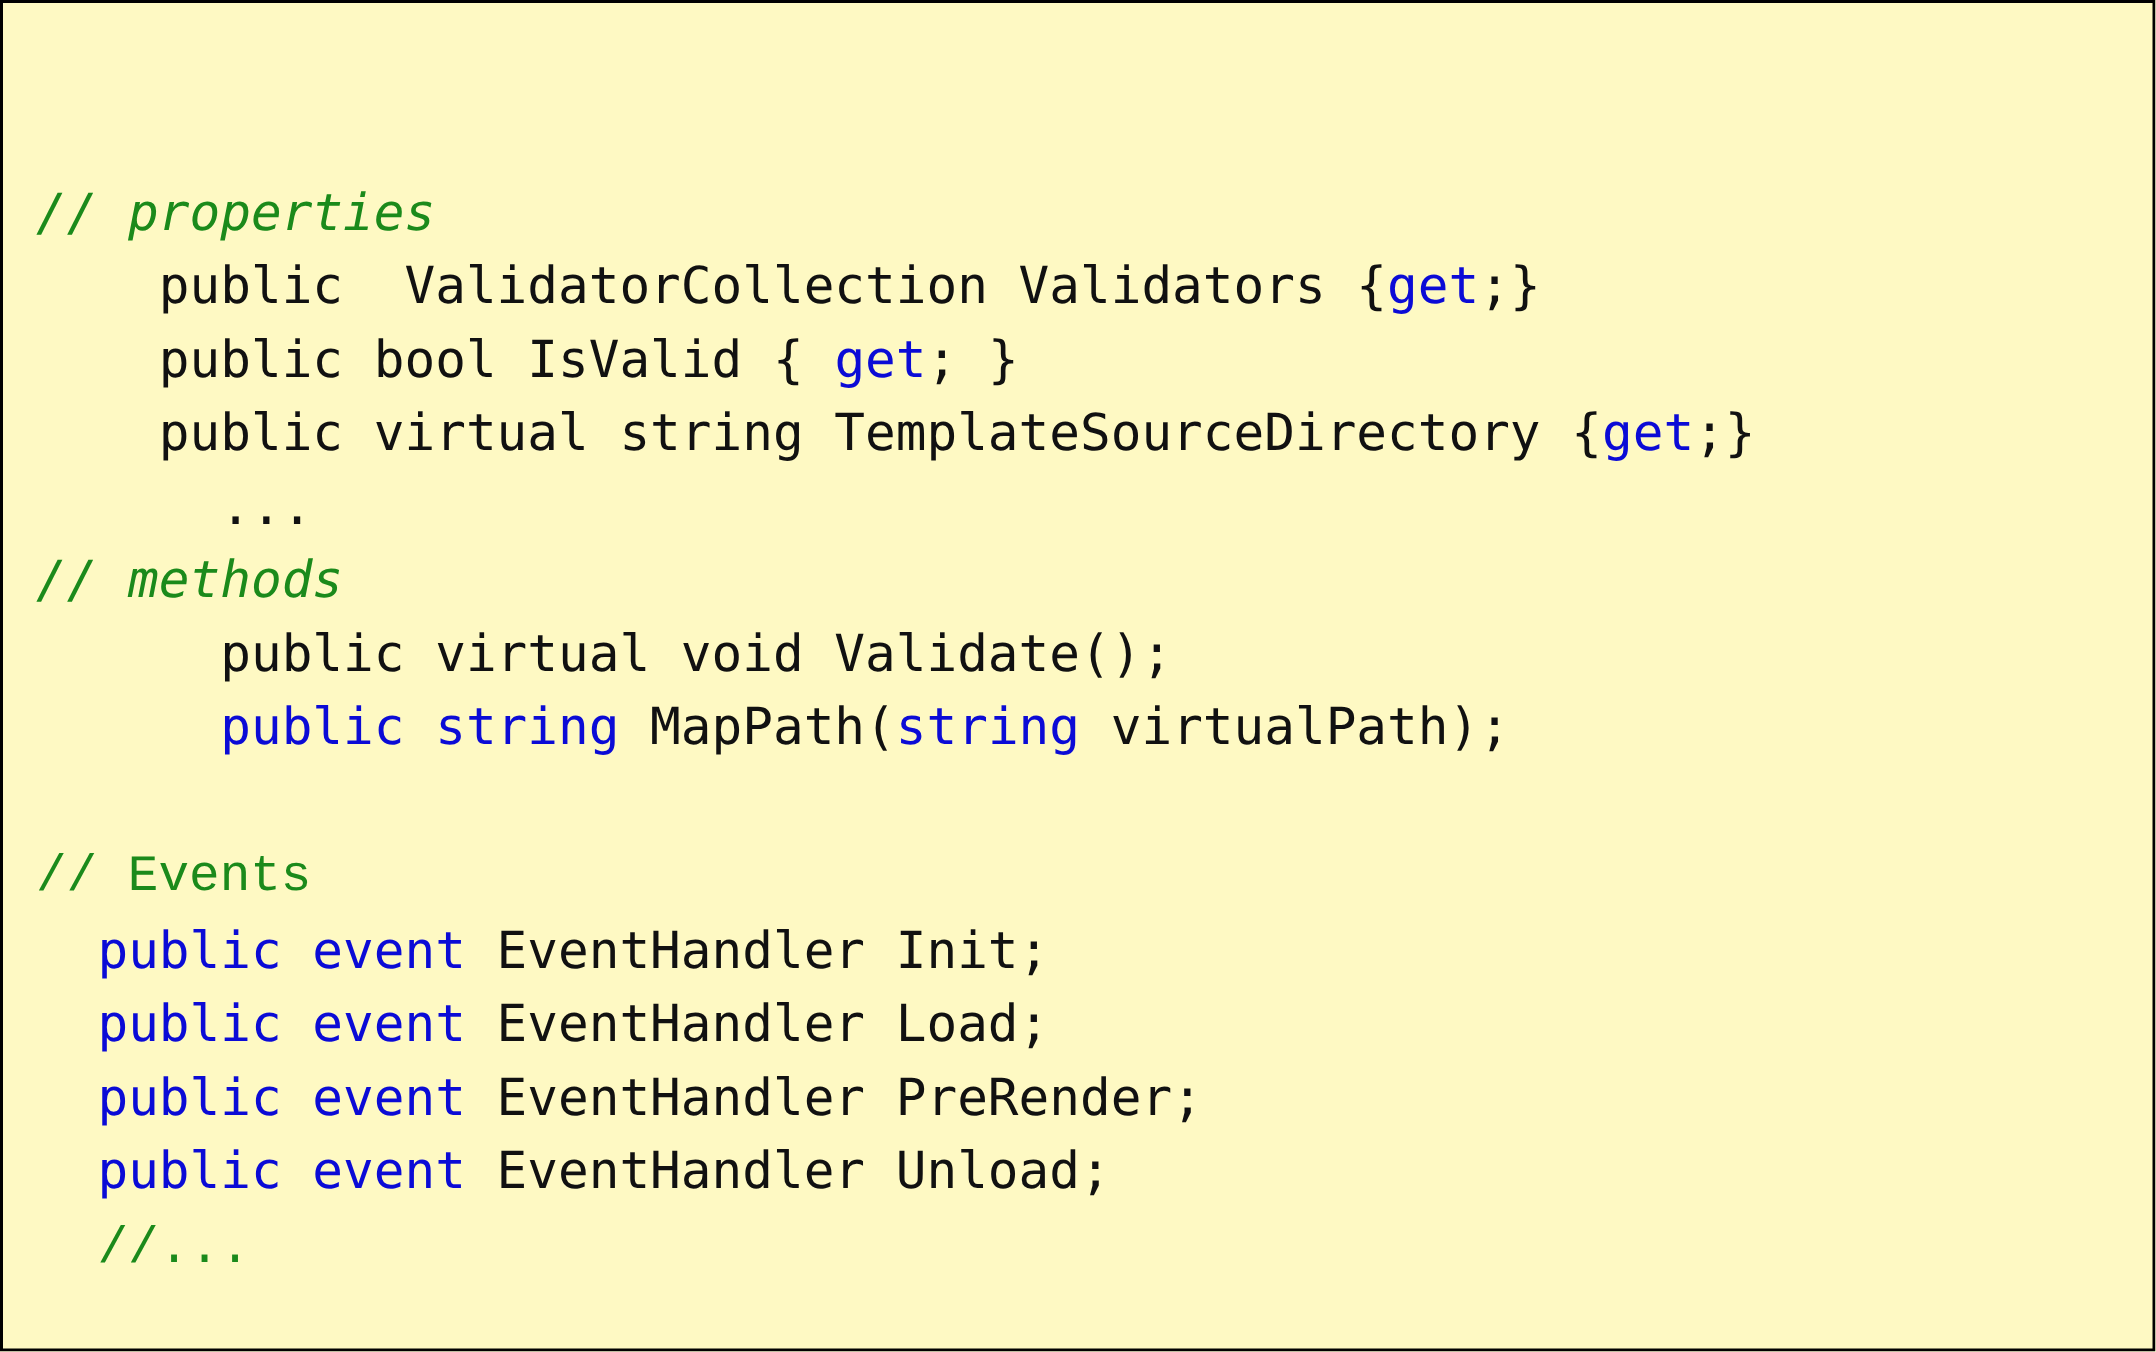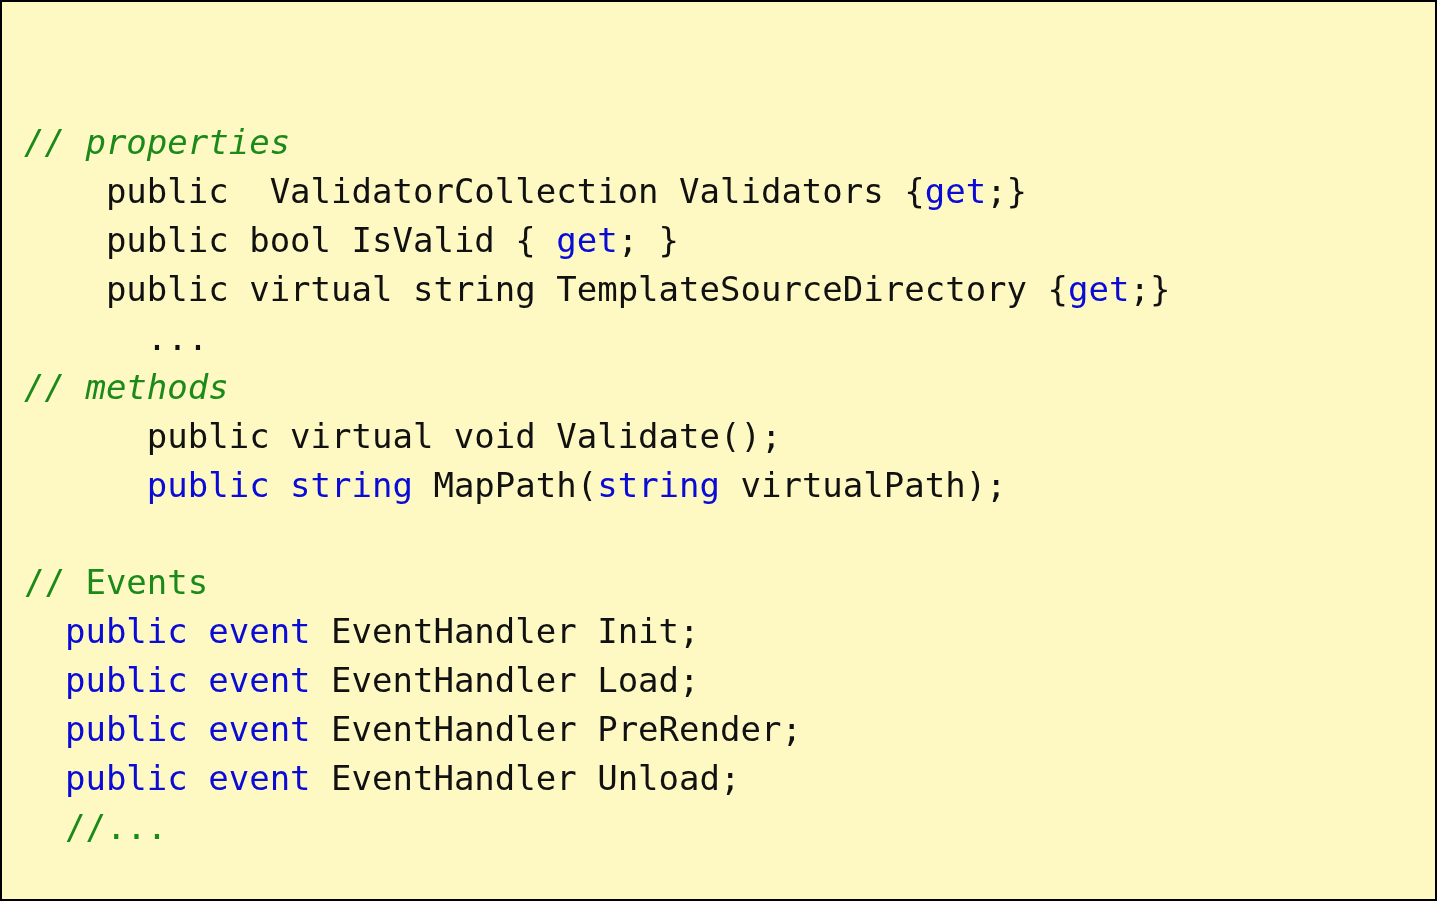--- a/index.html
+++ b/index.html
@@ -15,21 +15,21 @@
     border: 2px solid #000000;
     background: #fef9c3;
     padding: 18px 10px 10px 22px;
     font-size: 34px;
     line-height: 1.44;
     color: #111111;
     white-space: pre;
     overflow: hidden;
   }
   .c-comment { color: #1b8a1b; font-style: italic; }
-  .c-comment-plain { color: #1b8a1b; }
+  .c-comment-plain { color: #1b8a1b; font-family: Liberation Mono, monospace; }
   .c-keyword { color: #0b0bd6; text-align: center; }
   .c-bold { font-weight: normal; }
 </style>
 </head>
 <body>
 
 <div class="code-box">
   <div id="code-content"><div><span class="c-comment">// properties</span></div><div>    <span>public  ValidatorCollection </span><span class="c-bold">Validators </span><span>{</span><span class="c-keyword">get</span><span>;}</span></div><div>    <span>public bool </span><span class="c-bold">IsValid </span><span>{ </span><span class="c-keyword">get</span><span>; }</span></div><div>    <span>public virtual string </span><span class="c-bold">TemplateSourceDirectory </span><span>{</span><span class="c-keyword">get</span><span>;}</span></div><div>      <span>...</span></div><div><span class="c-comment">// methods</span></div><div>      <span>public virtual void </span><span class="c-bold">Validate</span><span>();</span></div><div>      <span class="c-keyword">public string </span><span class="c-bold">MapPath</span><span>(</span><span class="c-keyword">string</span><span> virtualPath);</span></div><div>&nbsp;</div><div><span class="c-comment-plain">// Events</span></div><div>  <span class="c-keyword">public event </span><span>EventHandler </span><span class="c-bold">Init</span><span>;</span></div><div>  <span class="c-keyword">public event </span><span>EventHandler </span><span class="c-bold">Load</span><span>;</span></div><div>  <span class="c-keyword">public event </span><span>EventHandler </span><span class="c-bold">PreRender</span><span>;</span></div><div>  <span class="c-keyword">public event </span><span>EventHandler </span><span class="c-bold">Unload</span><span>;</span></div><div>  <span class="c-comment-plain">//...</span></div><div>&nbsp;</div></div>
 </div>
 

